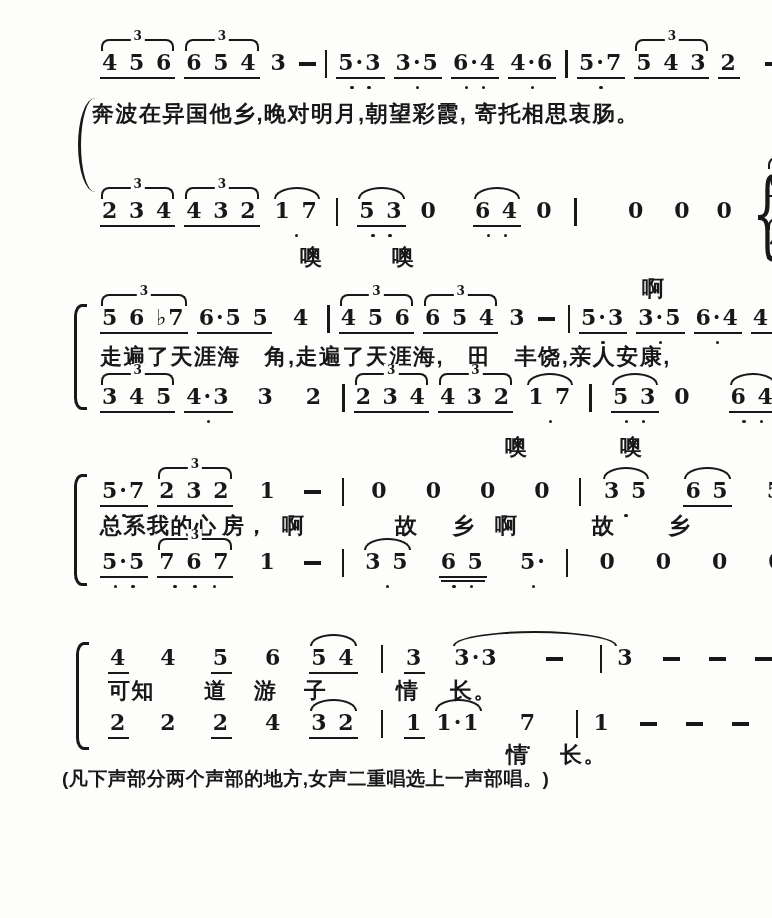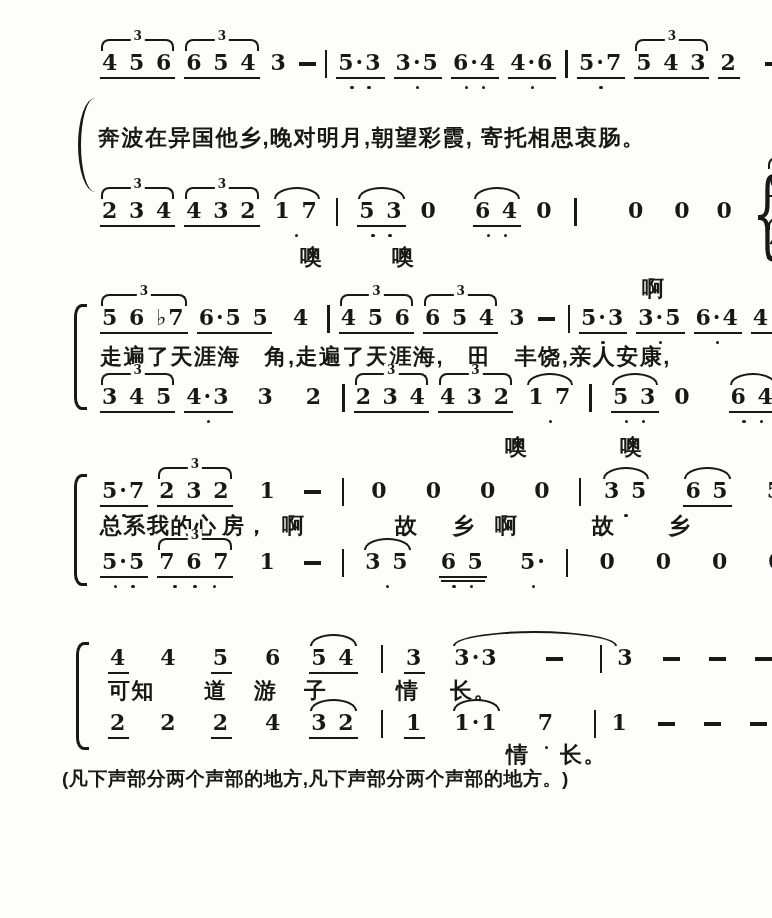--- a/index.html
+++ b/index.html
@@ -103,21 +103,21 @@
         <div class="tok u1">5·3<div class="below"><i></i><i></i></div></div>
         <div class="tok u1">3·5<div class="below"><i></i></div></div>
         <div class="tok u1">6·4<div class="below"><i></i><i></i></div></div>
         <div class="tok u1">4·6<div class="below"><i></i></div></div>
         <div class="bar"></div>
         <div class="tok u1">5·7<div class="below"><i></i></div></div>
         <div class="tok u1">5 4 3<div class="arc sq"></div><div class="trinum">3</div></div>
         <div class="tok u1">2</div>
         <div class="dash" style="margin-left: 16px;"></div>
       </div>
-      <div class="lyr" style="top: 101px; left: 98px; margin-top: 24px;">奔波在异国他乡,晚对明月,朝望彩霞, 寄托相思衷肠。</div>
+      <div class="lyr" style="top: 101px; left: 92px;">奔波在异国他乡,晚对明月,朝望彩霞, 寄托相思衷肠。</div>
       <div class="notesrow" style="top: 198px; left: 100px;">
         <div class="tok u1">2 3 4<div class="arc sq"></div><div class="trinum">3</div></div>
         <div class="tok u1">4 3 2<div class="arc sq"></div><div class="trinum">3</div></div>
         <div class="tok" style="margin-left: 4px;">1 7<div class="arc"></div><div class="below"><i></i></div></div>
         <div class="bar" style="margin-left: 6px;"></div>
         <div class="tok u1" style="margin-left: 10px;">5 3<div class="arc"></div><div class="below"><i></i><i></i></div></div>
         <div class="tok" style="margin-left: 4px;">0</div>
         <div class="tok u1" style="margin-left: 24px;">6 4<div class="arc"></div><div class="below"><i></i><i></i></div></div>
         <div class="tok" style="margin-left: 4px;">0</div>
         <div class="bar" style="margin-left: 10px;"></div>
@@ -218,24 +218,24 @@
       </div>
       <div class="lyr" style="top: 678px; left: 108px; width: 664px;"><span class="w" style="left: 0px;">可知</span><span class="w" style="left: 96px;">道</span><span class="w" style="left: 146px;">游</span><span class="w" style="left: 196px;">子</span><span class="w" style="left: 288px;">情</span><span class="w" style="left: 342px;">长。</span></div>
       <div class="notesrow" style="top: 710px; left: 108px;">
         <div class="tok u1">2</div>
         <div class="tok" style="margin-left: 20px;">2</div>
         <div class="tok u1" style="margin-left: 22px;">2</div>
         <div class="tok" style="margin-left: 22px;">4</div>
         <div class="tok u1" style="margin-left: 16px;">3 2<div class="arc"></div></div>
         <div class="bar" style="margin-left: 14px;"></div>
         <div class="tok u1" style="margin-left: 12px;">1</div>
-        <div class="tok" style="margin-left: 18px;">1·1<div class="arc"></div></div>
+        <div class="tok" style="">1·1<div class="arc"></div></div>
         <div class="tok" style="margin-left: 26px;">7<div class="below"><i></i></div></div>
         <div class="bar" style="margin-left: 28px;"></div>
         <div class="tok" style="margin-left: 4px;">1</div>
         <div class="dash" style="margin-left: 18px;"></div>
         <div class="dash" style="margin-left: 20px;"></div>
         <div class="dash" style="margin-left: 20px;"></div>
       </div>
       <div class="lyr" style="top: 742px; left: 108px; width: 664px;"><span class="w" style="left: 398px;">情</span><span class="w" style="left: 452px;">长。</span></div>
     </div>
-  <div class="footer" style="top: 766px; left: 62px;">(凡下声部分两个声部的地方,凡下声部分两个声部的地方。)</div>
+  <div class="footer" style="top: 766px; left: 62px;">(凡下声部分两个声部的地方,女声二重唱选上一声部唱。)</div>
 </div>
 
 </body></html>

